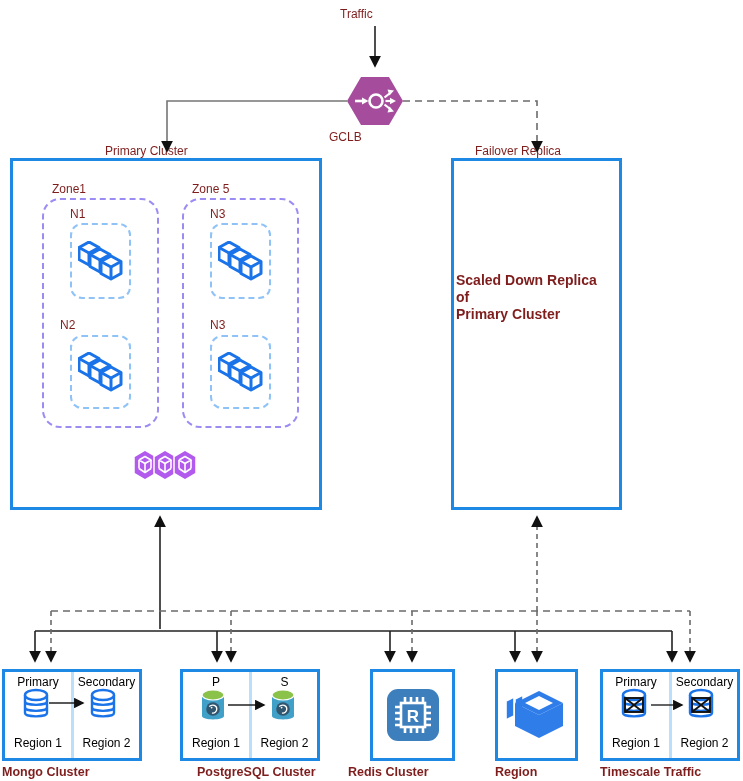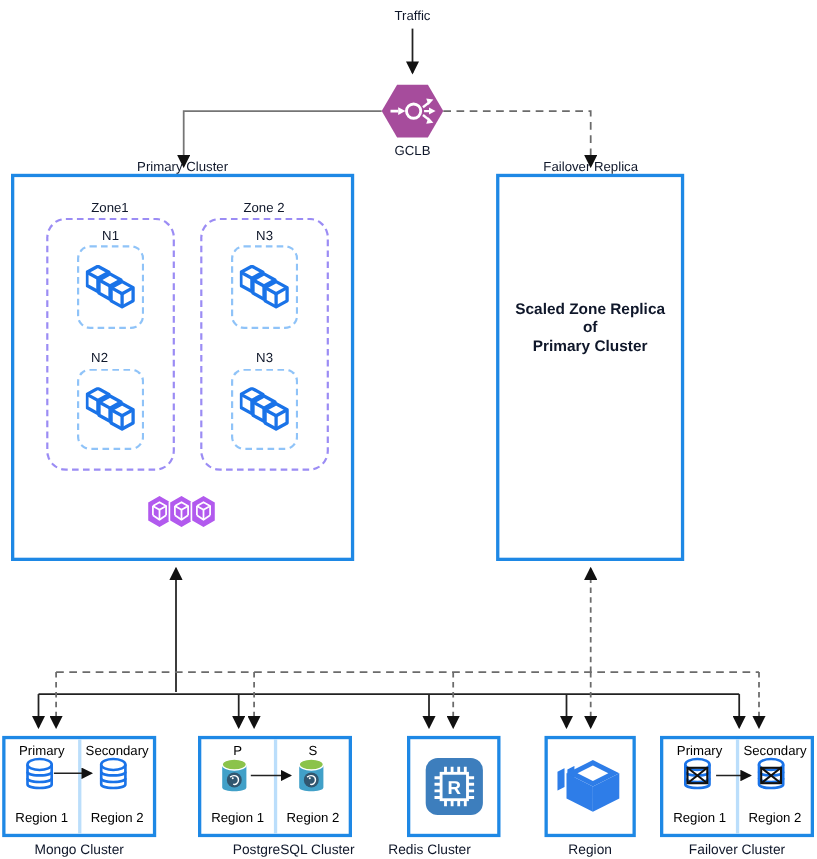--- a/index.html
+++ b/index.html
@@ -1,27 +1,27 @@
 <!DOCTYPE html>
 <html><head>
 <meta charset="utf-8">
 <style>
   html,body{margin:0;padding:0;background:#fff;}
   #canvas{position:relative;width:743px;height:781px;background:#fff;overflow:hidden;
           font-family:"Liberation Sans", sans-serif;color:#000;}
   .abs{position:absolute;}
-  .lbl{position:absolute;text-align:center;font-size:12px;line-height:14px;color:#0f172a;}
+  .lbl{position:absolute;font-size:12px;line-height:14px;color:#7f1d1d;}
   .box-blue{position:absolute;border:3px solid #1E88E5;background:#fff;box-sizing:border-box;}
   .zone{position:absolute;border:2px dashed #9B8CF4;border-radius:18px;box-sizing:border-box;}
   .node{position:absolute;border:2px dashed #8FC3F8;border-radius:12px;box-sizing:border-box;
         display:flex;align-items:center;justify-content:center;}
   .split-divider{position:absolute;top:0;bottom:0;width:3px;background:#BBDEFB;}
   .role,.region{position:absolute;font-size:12px;text-align:center;line-height:14px;}
   .failover-body{font-weight:bold;font-size:14px;line-height:17px;white-space:pre-line;}
-  .cluster-caption{font-size:12.5px;}
+  .cluster-caption{font-size:12.5px;font-weight:bold;}
   #connectors{position:absolute;left:0;top:0;z-index:10;pointer-events:none;}
   .ln{stroke:#222;stroke-width:1.6;fill:none;}
   .lns{stroke:#757575;stroke-width:1.6;fill:none;}
   .lnd{stroke:#6b6b6b;stroke-width:1.6;fill:none;stroke-dasharray:7,5;}
   .lndv{stroke:#6b6b6b;stroke-width:1.6;fill:none;stroke-dasharray:5,4;}
   .lni{stroke:#222;stroke-width:1.4;fill:none;}
 </style>
 </head>
 <body>
 
@@ -49,40 +49,40 @@
       </g>
       <g id="dbcyl">
         <path d="M2,7 v18 c0,4.5 22,4.5 22,0 v-18" fill="#fff" stroke="#1A73E8" stroke-width="2.4"></path>
         <path d="M2,13.5 c0,4.5 22,4.5 22,0 M2,19.5 c0,4.5 22,4.5 22,0" fill="none" stroke="#1A73E8" stroke-width="2.4"></path>
         <ellipse cx="13" cy="7" rx="11" ry="5" fill="#fff" stroke="#1A73E8" stroke-width="2.4"></ellipse>
       </g>
     </defs>
   </svg>
 
   <div class="lbl" style="left:340px;top:7px;width:70px">Traffic</div>
-  <div class="lbl" style="left:345px;top:130px;width:60px">GCLB</div>
+  <div class="lbl" style="left:329px;top:130px;width:60px">GCLB</div>
 
   <svg class="abs" style="left:346px;top:76px" width="58" height="50" viewBox="0 0 58 50">
     <polygon points="15,1 43,1 57,25 43,49 15,49 1,25" fill="#A64C9C"></polygon>
     <line x1="9" y1="25" x2="16" y2="25" stroke="#fff" stroke-width="2.6"></line>
     <polygon points="16,21.5 22.5,25 16,28.5" fill="#fff"></polygon>
     <circle cx="30" cy="25" r="6.5" fill="none" stroke="#fff" stroke-width="2.6"></circle>
     <line x1="38.5" y1="21.5" x2="43.5" y2="17.5" stroke="#fff" stroke-width="2.2"></line>
     <polygon points="41.5,13.5 48,14.5 43.5,19.5" fill="#fff"></polygon>
     <line x1="39.5" y1="25" x2="44" y2="25" stroke="#fff" stroke-width="2.2"></line>
     <polygon points="44,21.8 50,25 44,28.2" fill="#fff"></polygon>
     <line x1="38.5" y1="28.5" x2="43.5" y2="32.5" stroke="#fff" stroke-width="2.2"></line>
     <polygon points="41.5,36.5 48,35.5 43.5,30.5" fill="#fff"></polygon>
   </svg>
 
   <div class="box-blue" style="left:10px;top:158px;width:312px;height:352px"></div>
   <div class="lbl" style="left:105px;top:144px;width:122px">Primary Cluster</div>
 
   <div class="lbl" style="left:52px;top:182px;width:96px">Zone1</div>
-  <div class="lbl" style="left:192px;top:182px;width:96px">Zone 2</div>
+  <div class="lbl" style="left:192px;top:182px;width:96px">Zone 5</div>
 
   <div class="zone" style="left:42px;top:198px;width:117px;height:230px"></div>
   <div class="zone" style="left:182px;top:198px;width:117px;height:230px"></div>
 
   <div class="lbl" style="left:70px;top:207px;width:61px">N1</div>
   <div class="node" style="left:70px;top:223px;width:61px;height:76px">
     <svg width="46" height="40" viewBox="0 0 46 40">
         <use href="#cube3"></use>
       </svg>
   </div>
@@ -107,21 +107,21 @@
   </div>
 
   <svg class="abs" style="left:133px;top:448px" width="66" height="34" viewBox="0 0 66 34">
     <use href="#hexcube" x="0" y="1"></use>
     <use href="#hexcube" x="20" y="1"></use>
     <use href="#hexcube" x="40" y="1"></use>
   </svg>
 
   <div class="box-blue" style="left:451px;top:158px;width:171px;height:352px"></div>
   <div class="lbl" style="left:475px;top:144px;width:124px">Failover Replica</div>
-  <div class="lbl failover-body" style="left:456px;top:272px;width:161px">Scaled Zone Replica
+  <div class="lbl failover-body" style="left:456px;top:272px;width:161px">Scaled Down Replica
 of
 Primary Cluster</div>
 
   <div class="box-blue" style="left:2px;top:669px;width:140px;height:92px">
     <div class="split-divider" style="left:66px"></div>
     <div class="role" style="left:0;top:3px;width:66px">Primary</div>
     <div class="role" style="left:69px;top:3px;width:65px">Secondary</div>
     <svg class="abs" style="left:18px;top:16px" width="26" height="33" viewBox="0 0 26 33">
         <use href="#dbcyl"></use>
       </svg>
@@ -197,21 +197,21 @@
       <use href="#dbcyl"></use>
       <g stroke="#111" stroke-width="1.9" fill="none">
         <rect x="4" y="10" width="18" height="14"></rect>
         <line x1="4" y1="10" x2="22" y2="24"></line>
         <line x1="22" y1="10" x2="4" y2="24"></line>
       </g>
     </svg>
     <div class="region" style="left:0;top:64px;width:66px">Region 1</div>
     <div class="region" style="left:69px;top:64px;width:65px">Region 2</div>
   </div>
-  <div class="lbl cluster-caption" style="left:600px;top:765px;width:140px">Failover Cluster</div>
+  <div class="lbl cluster-caption" style="left:600px;top:765px;width:140px">Timescale Traffic</div>
 
   <svg id="connectors" width="743" height="781" viewBox="0 0 743 781">
     <defs>
       <marker id="ah" viewBox="0 0 10 10" refX="8.5" refY="5" markerWidth="7.5" markerHeight="7.5" orient="auto-start-reverse">
         <path d="M0,0 L10,5 L0,10 z" fill="#111"></path>
       </marker>
     </defs>
     <path class="ln" d="M375,26 V66" marker-end="url(#ah)"></path>
     <path class="lns" d="M347,101 H167 V151" marker-end="url(#ah)"></path>
     <path class="lnd" d="M403,101 H537 V151" marker-end="url(#ah)"></path>

